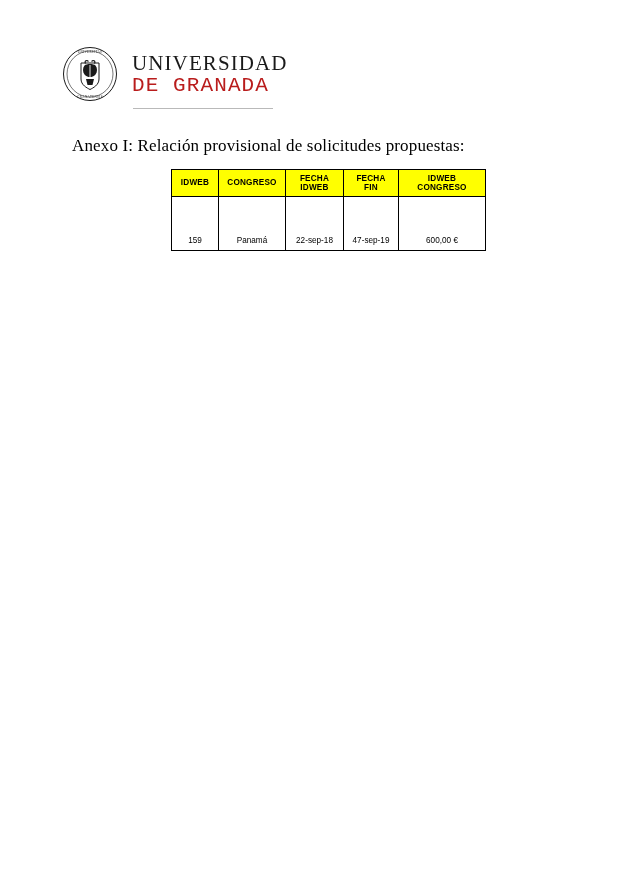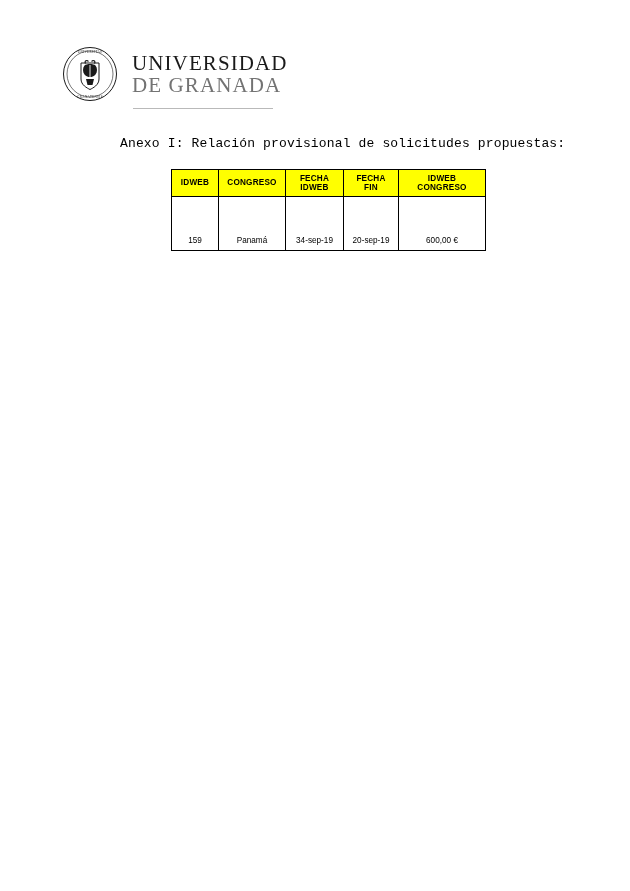--- a/index.html
+++ b/index.html
@@ -45,49 +45,48 @@
     padding-top: 2px;
   }
   .wordmark .line1 {
     font-family: "Liberation Serif", serif;
     font-size: 21px;
     letter-spacing: 1.1px;
     line-height: 1.04;
     color: #1a1a1a;
   }
   .wordmark .line2 {
-    font-family: Liberation Serif, serif;
+    font-family: Liberation Mono, monospace;
     font-size: 21px;
     letter-spacing: 1.1px;
     line-height: 1.04;
-    color: #737373;
+    color: #b91c1c;
   }
   .wordmark .line2 .de {
     font-size: 21px;
   }
   .rule {
     position: absolute;
     left: 133px;
     top: 108px;
     width: 140px;
     height: 1px;
     background: #b9b9b9;
   }
 
   
   .anexo-line {
     position: absolute;
     left: 72px;
     top: 136px;
-    font-family: Liberation Mono, monospace;
-    font-size: 13px;
+    font-family: Liberation Serif, serif;
+    font-size: 17px;
     letter-spacing: 0.15px;
     color: #000;
     white-space: nowrap;
-    margin-left: 48px;
   }
 
   
   .table-wrap {
     position: absolute;
     left: 137px;
     top: 169px;
     padding-left: 34px;
   }
   table.grid {
@@ -187,22 +186,22 @@
           <th class="c-total">
             <span>IDWEB</span><br>
             <span>CONGRESO</span>
           </th>
         </tr>
       </thead>
       <tbody>
         <tr>
           <td class="c-idweb">159</td>
           <td class="c-congreso">Panamá</td>
-          <td class="c-inicio">34-sep-19</td>
-          <td class="c-fin">20-sep-19</td>
+          <td class="c-inicio">22-sep-18</td>
+          <td class="c-fin">47-sep-19</td>
           <td class="c-total">600,00 €</td>
         </tr>
       </tbody>
     </table>
   </div>
 
 
 </div>
 
 </body></html>

